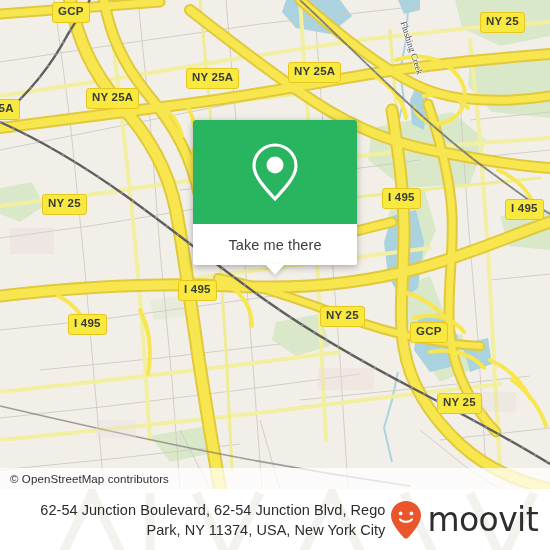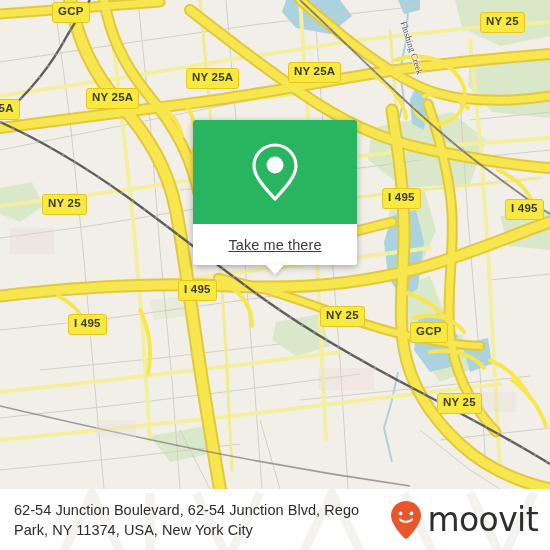--- a/index.html
+++ b/index.html
@@ -67,21 +67,21 @@
     display:flex;align-items:center;justify-content:center;
   }
   .card-bottom{
     height:41px;
     background:#ffffff;
     border-radius:0 0 3px 3px;
     display:flex;align-items:center;justify-content:center;
     position:relative;
   }
   .card-bottom .cta{
-    font-size:14.5px;color:#3c3c3c;letter-spacing:.1px;text-decoration:underline;
+    font-size:14.5px;color:#3c3c3c;letter-spacing:.1px;
   }
   .card-tail{
     position:absolute;left:50%;bottom:-10px;margin-left:-10px;
     width:0;height:0;
     border-left:10px solid transparent;
     border-right:10px solid transparent;
     border-top:11px solid #ffffff;
     filter:drop-shadow(0 2px 2px rgba(0,0,0,.18));
   }
 
@@ -90,21 +90,21 @@
     position:absolute;left:0;top:489px;width:550px;height:61px;
     background:#ffffff;overflow:hidden;
   }
   .footer-wm{
     position:absolute;left:0;top:0;width:550px;height:61px;
     pointer-events:none;
   }
   .footer-inner{
     position:relative;
     display:flex;align-items:center;height:61px;
-    padding:0 12px 0 14px;box-sizing:border-box;
+    padding:0 12px 0 14px;box-sizing:border-box;text-align:right;
   }
   .addr{
     flex:1;
     font-size:14.5px;line-height:20px;color:#2b2b2b;
     letter-spacing:.05px;
     padding-right:4px;
   }
   .brand{
     display:flex;align-items:center;flex:0 0 auto;
   }
@@ -280,20 +280,23 @@
         <div class="shield" style="left: 68px; top: 314px;">I 495</div>
         <div class="shield" style="left: 320px; top: 306px;">NY 25</div>
         <div class="shield" style="left: 410px; top: 322px;">GCP</div>
         <div class="shield" style="left: 437px; top: 393px;">NY 25</div>
       </div>
 
     <div id="water-label-layer">
         <div class="water-label" style="left: 408px; top: 20px; transform: rotate(72deg); transform-origin: left top;">Flushing Creek</div>
       </div>
 
+    <div class="attrib">
+      <span>© OpenStreetMap contributors</span>
+    </div>
 
   </div>
 
   <div class="card">
     <div class="card-top">
       <svg width="52" height="62" viewBox="0 0 52 62">
         <path d="M26,4 C14.4,4 5,13.4 5,25 C5,35 15,46 26,58 C37,46 47,35 47,25 C47,13.4 37.6,4 26,4 Z" fill="none" stroke="#ffffff" stroke-width="3.2" stroke-linejoin="round"></path>
         <circle cx="26" cy="24" r="8.5" fill="#ffffff"></circle>
       </svg>
     </div>

